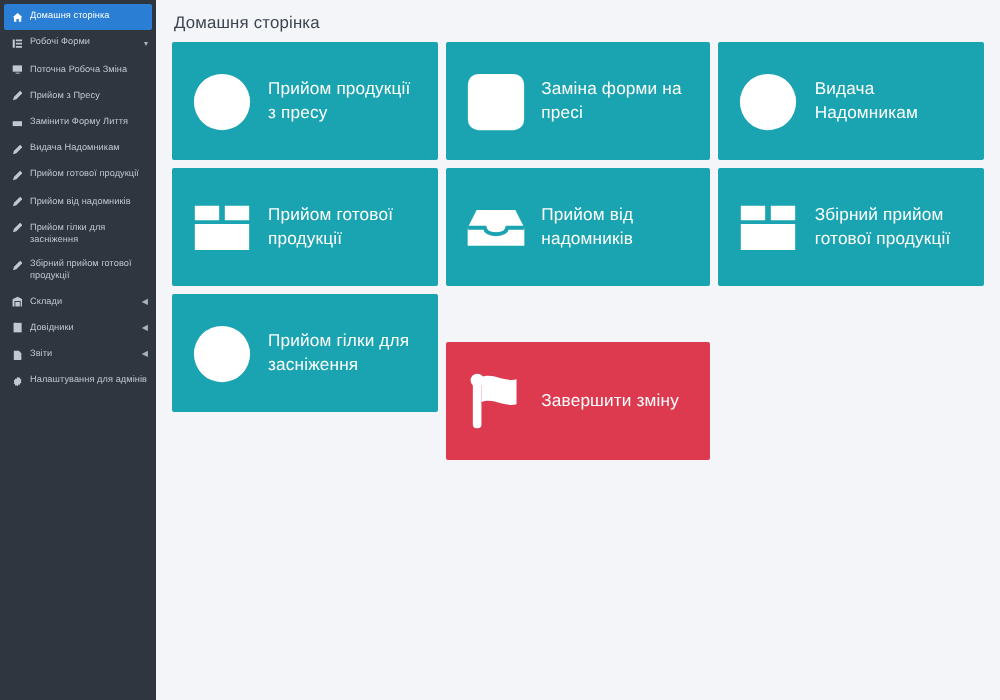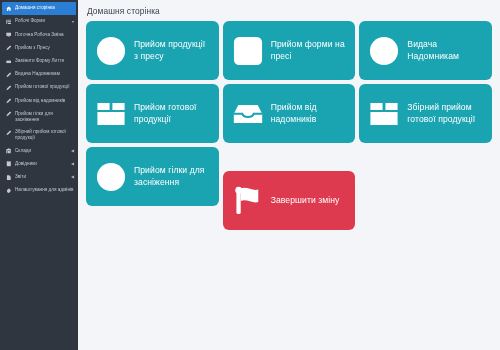--- a/index.html
+++ b/index.html
@@ -94,21 +94,21 @@
   }
 
   #tile-grid {
     display: grid;
     grid-template-columns: repeat(3, 1fr);
     gap: 4px;
   }
 
   .tile {
     background: #1aa3b0;
-    border-radius: 6px;
+    border-radius: 1px;
     height: 59px;
     display: flex;
     align-items: center;
     gap: 8px;
     padding: 0 9px 0 10px;
     cursor: pointer;
     color: #ffffff;
     overflow: hidden;
   }
 
@@ -276,21 +276,21 @@
         </span>
         <span class="tile-label">Прийом продукції з пресу</span>
       </div>
       <div class="tile">
         <span class="tile-ico">
           <svg viewBox="0 0 32 32" width="30" height="30">
             <rect x="1" y="1" width="30" height="30" rx="5.5"></rect>
             <path d="M7.8 11.4h16.4L16 22.3z" fill="#1aa3b0"></path>
           </svg>
         </span>
-        <span class="tile-label">Прийом форми на пресі</span>
+        <span class="tile-label">Заміна форми на пресі</span>
       </div>
       <div class="tile">
         <span class="tile-ico">
           <svg viewBox="0 0 32 32" width="30" height="30">
             <circle cx="16" cy="16" r="15"></circle>
             <path d="M18.4 24.4h-4.8v-9.2H9L16 7.2l7 8h-4.6z" fill="#1aa3b0"></path>
           </svg>
         </span>
         <span class="tile-label">Видача Надомникам</span>
       </div>

